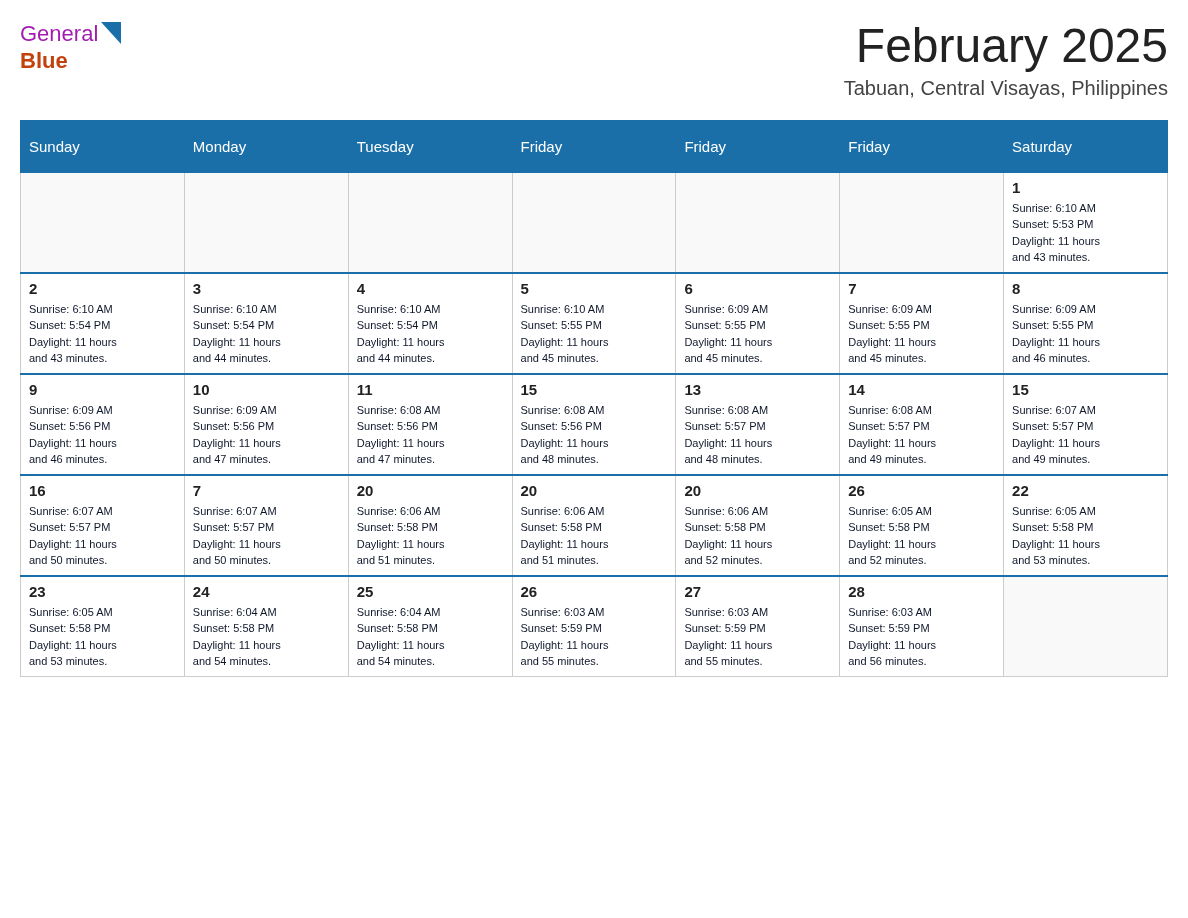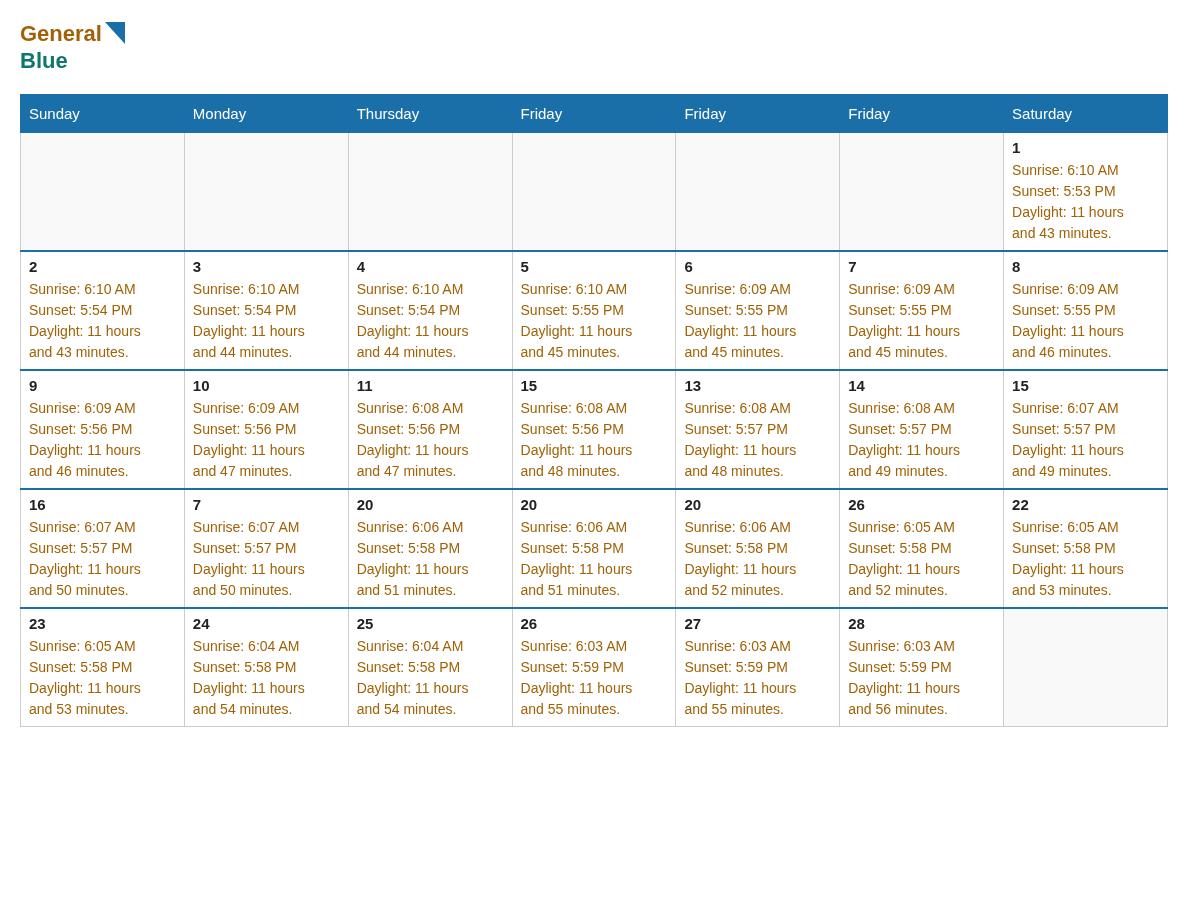--- a/index.html
+++ b/index.html
@@ -16,27 +16,27 @@
       align-items: flex-start;
       margin-bottom: 20px;
     }
     .logo {
       display: flex;
       align-items: center;
       gap: 4px;
     }
     .logo-text-general {
       font-size: 22px;
-      font-weight: bold;
-      color: #a16207;
+      font-weight: normal;
+      color: #a21caf;
     }
     .logo-blue {
       font-size: 22px;
       font-weight: bold;
-      color: #0f766e;
+      color: #c2410c;
     }
     .logo-right {
       display: flex;
       flex-direction: column;
       align-items: flex-start;
     }
     .logo-top-row {
       display: flex;
       align-items: center;
     }
@@ -55,21 +55,21 @@
       margin-top: 4px;
     }
     .calendar {
       width: 100%;
       border-collapse: collapse;
       border: 1px solid #ccc;
     }
     .calendar th {
       background-color: #1a6fa8;
       color: #fff;
-      padding: 10px 8px;
+      padding: 17px 8px;
       font-size: 15px;
       font-weight: normal;
       text-align: left;
       border: 1px solid #1a6fa8;
     }
     .calendar td {
       vertical-align: top;
       padding: 6px 8px;
       border: 1px solid #ccc;
       width: calc(100% / 7);
@@ -84,22 +84,22 @@
       border-top: 1px solid #ccc;
     }
     .day-number {
       font-size: 15px;
       font-weight: bold;
       color: #222;
       display: block;
       margin-bottom: 4px;
     }
     .day-info {
-      font-size: 14px;
-      color: #a16207;
+      font-size: 11px;
+      color: #0f172a;
       line-height: 1.5;
     }
     .empty-cell {
       background: #f9f9f9;
     }
   </style>
 </head>
 <body>
 
 <div class="header">
@@ -109,28 +109,32 @@
         <span class="logo-text-general">General</span>
         <div style="display:inline-block; margin-left:3px; margin-top:2px;">
           <svg width="20" height="22" viewBox="0 0 20 22">
             <polygon points="0,0 20,0 20,22" fill="#1a6fa8"></polygon>
           </svg>
         </div>
       </div>
       <span class="logo-blue">Blue</span>
     </div>
   </div>
+  <div class="title-block">
+    <div class="page-title">February 2025</div>
+    <div class="page-subtitle">Tabuan, Central Visayas, Philippines</div>
+  </div>
 </div>
 
 <table class="calendar">
   <thead>
     <tr>
     <th>Sunday</th>
         <th>Monday</th>
-        <th>Thursday</th>
+        <th>Tuesday</th>
         <th>Friday</th>
         <th>Friday</th>
         <th>Friday</th>
         <th>Saturday</th>
       </tr>
   </thead>
   <tbody id="calendar-body">
   <tr>
         <td class="empty-cell"></td>
         <td class="empty-cell"></td>

